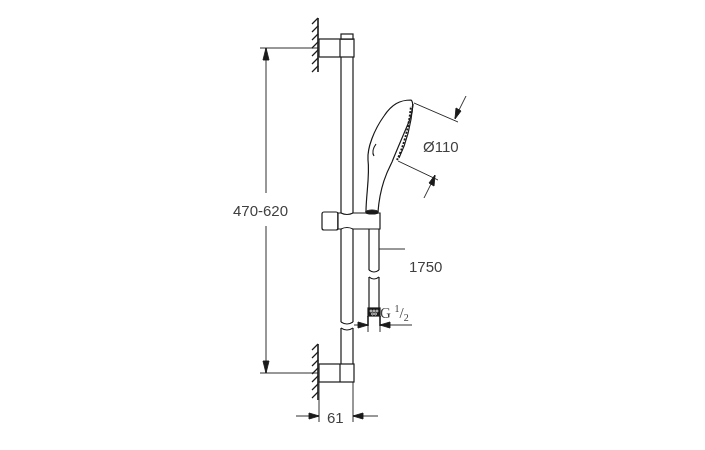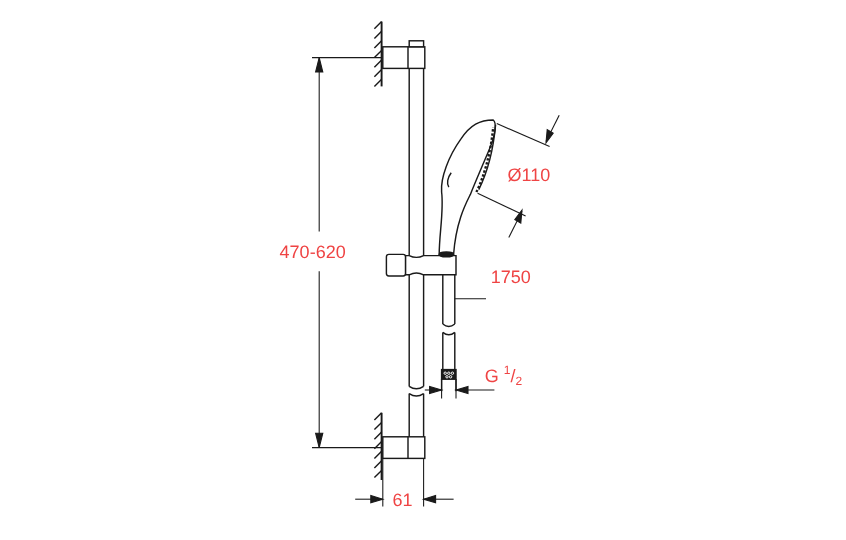--- a/index.html
+++ b/index.html
@@ -1,18 +1,18 @@
 <!DOCTYPE html>
 <html><head>
   <meta charset="utf-8">
   <style>
     html, body { margin: 0; padding: 0; background: #ffffff; }
     body { width: 705px; height: 450px; overflow: hidden; position: relative; font-family: "Liberation Sans", sans-serif; }
     #drawing { position: absolute; left: 0; top: 0; width: 705px; height: 450px; }
-    .lbl { position: absolute; font-family: "Liberation Sans", sans-serif; color: #ef4444; font-size: 15px; line-height: 1; white-space: nowrap; }
+    .lbl { position: absolute; font-family: "Liberation Sans", sans-serif; color: #404040; font-size: 15px; line-height: 1; white-space: nowrap; }
     .sup { font-size: 10px; position: relative; top: -6px; }
     .sub { font-size: 10px; position: relative; top: 3px; }
   </style>
 </head>
 <body>
 
 <svg id="drawing" viewBox="0 0 705 450" xmlns="http://www.w3.org/2000/svg">
   <g stroke="#1a1a1a" fill="none" stroke-width="1.2">
 
     <g>
@@ -127,18 +127,18 @@
       <line x1="296" y1="416" x2="319" y2="416"></line>
       <path d="M319 416 L309 413 L309 419 Z" fill="#1a1a1a"></path>
       <line x1="353" y1="416" x2="378" y2="416"></line>
       <path d="M353 416 L363 413 L363 419 Z" fill="#1a1a1a"></path>
     </g>
   </g>
 </svg>
 
 <div class="lbl" style="left:233px; top:203px;">470-620</div>
 <div class="lbl" style="left:423px; top:139px;">Ø110</div>
-<div class="lbl" style="left:409px; top:224px;">1750</div>
-<div class="lbl" style="left:404px; top:306px;">
+<div class="lbl" style="left:409px; top:259px;">1750</div>
+<div class="lbl" style="left:380px; top:306px;font-family:Liberation Serif, serif;">
   <span>G</span>
   <span class="sup">1</span><span>/</span><span class="sub">2</span>
 </div>
 <div class="lbl" style="left:327px; top:410px;text-align:right;">61</div>
 
 </body></html>

